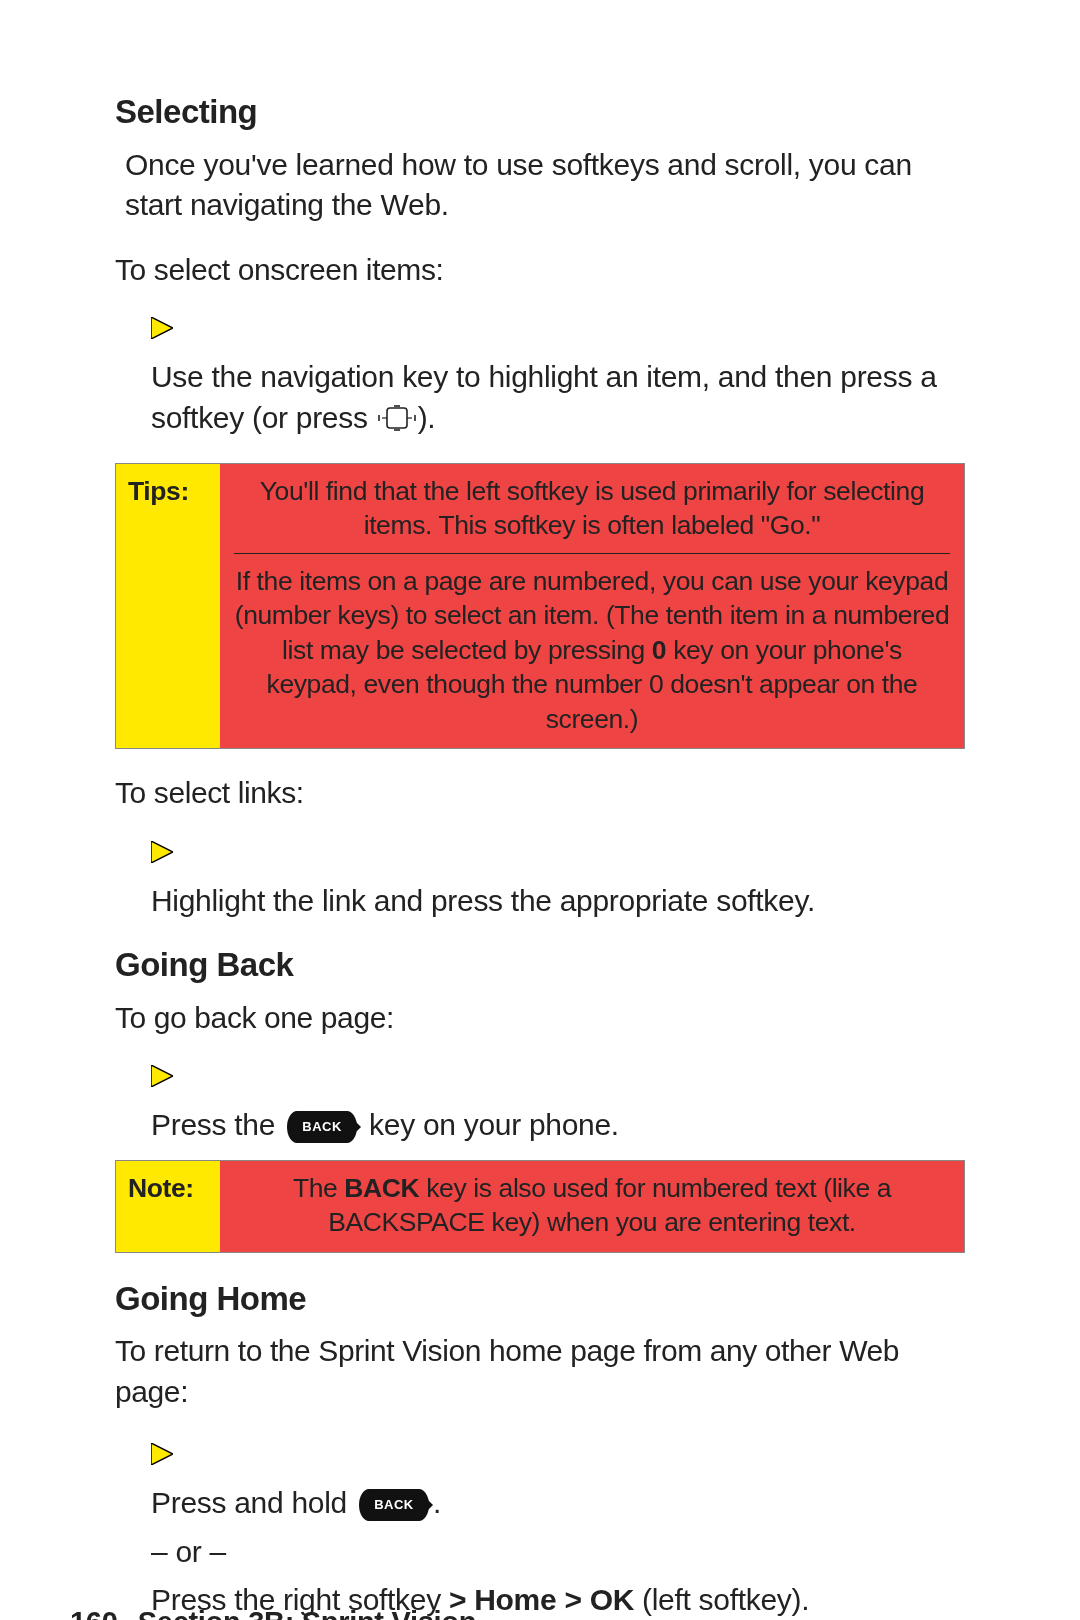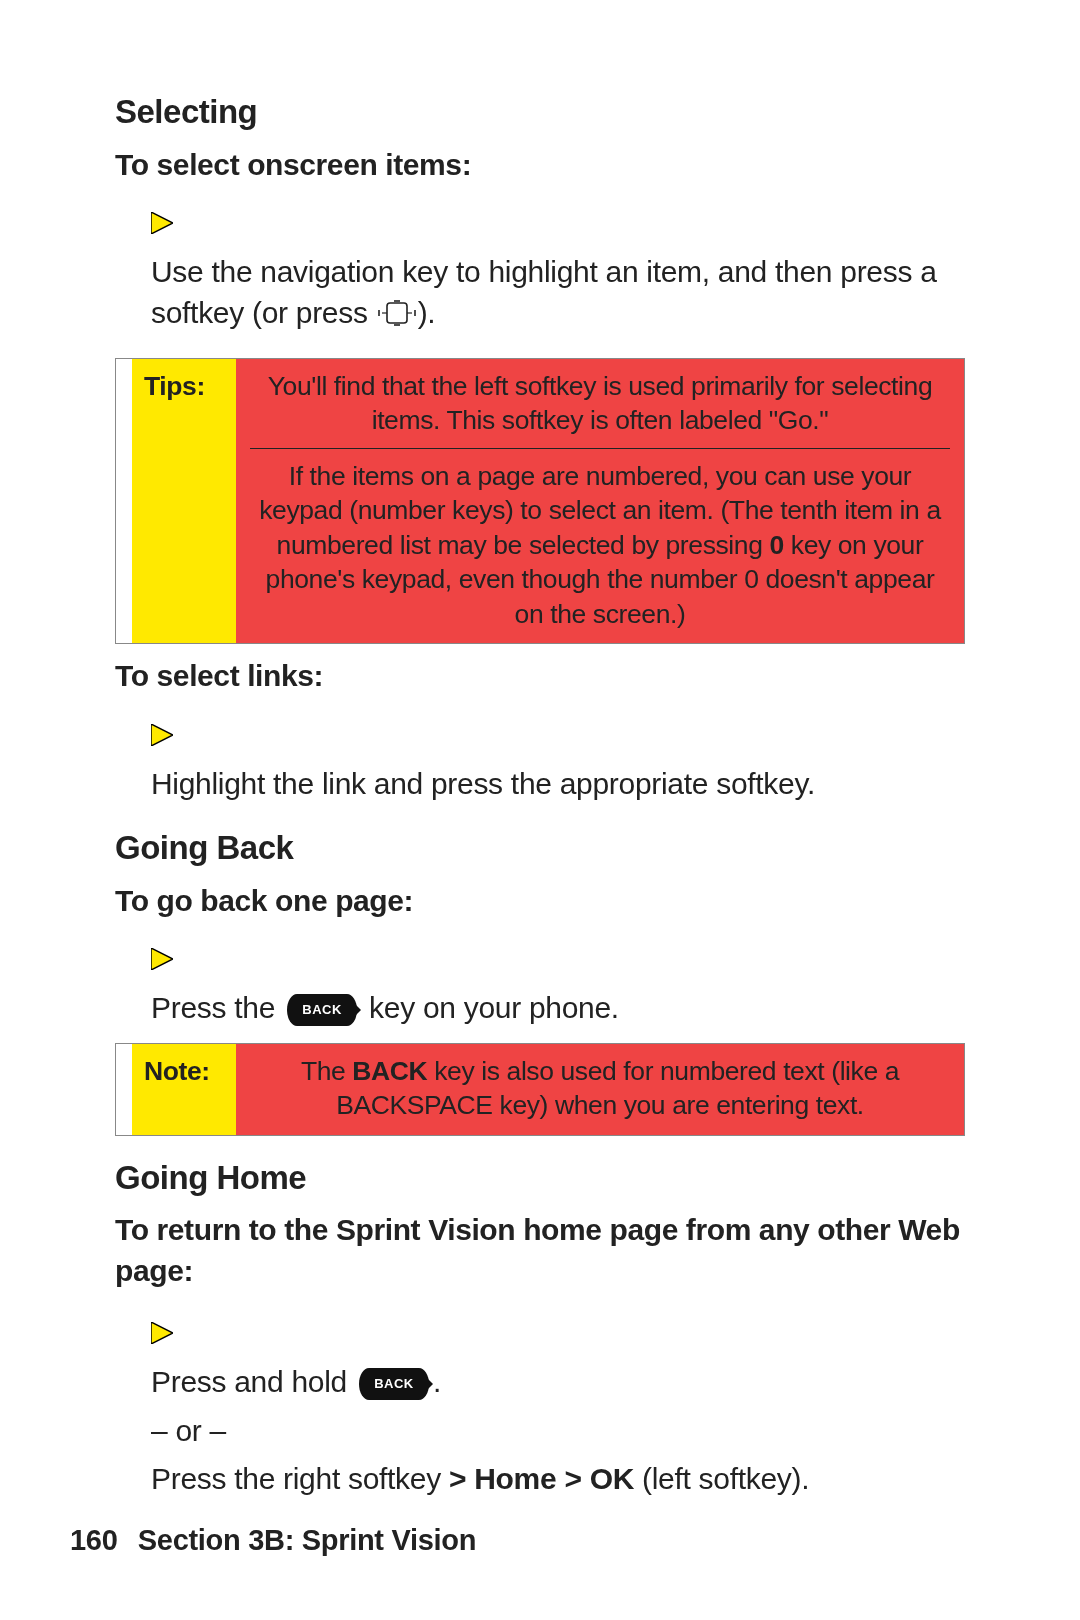--- a/index.html
+++ b/index.html
@@ -27,21 +27,21 @@
     margin: 0 0 10px 0;
     letter-spacing: -0.5px;
   }
   p.body {
     margin: 0 0 24px 0;
   }
   p.indent {
     margin-left: 10px;
   }
   .subhead {
-    font-weight: 700;
+    font-weight: 400;
     margin: 6px 0 18px 0;
     letter-spacing: -0.4px;
   }
   .bullet-block {
     display: flex;
     align-items: flex-start;
     margin: 0 0 22px 36px;
     gap: 18px;
     flex-direction: column;
   }
@@ -54,25 +54,24 @@
     flex: 1 1 auto;
   }
   .bullet-text .or {
     display:block;
     margin: 8px 0;
   }
   .callout {
     border: 1.5px solid #888;
     display: flex;
     align-items: stretch;
-    margin: 0 0 12px 0;
+    margin: 0 0 24px 0;
     font-size: 26.5px;
     line-height: 1.3;
     letter-spacing: -0.4px;
-    padding-left: 16px;
   }
   .callout .label {
     background: #ffe900;
     font-weight: 700;
     padding: 10px 12px 0 12px;
     flex: 0 0 auto;
     min-width: 80px;
   }
   .callout .content {
     background: #ef4444;
@@ -130,20 +129,21 @@
   }
   .bold0 { font-weight: 700; }
 </style>
 </head>
 <body>
 
 <div class="page">
 
   <h2 class="section">Selecting</h2>
 
+  <p class="body indent">Once you've learned how to use softkeys and scroll, you can start navigating the Web.</p>
 
   <div class="subhead indent">To select onscreen items:</div>
 
   <div class="bullet-block">
     <span class="tri">
       <svg width="22" height="22">
           <polygon points="0,0 22,11 0,22" fill="#ffe900" stroke="#000" stroke-width="1.5"></polygon>
         </svg>
     </span>
     <span class="bullet-text">

